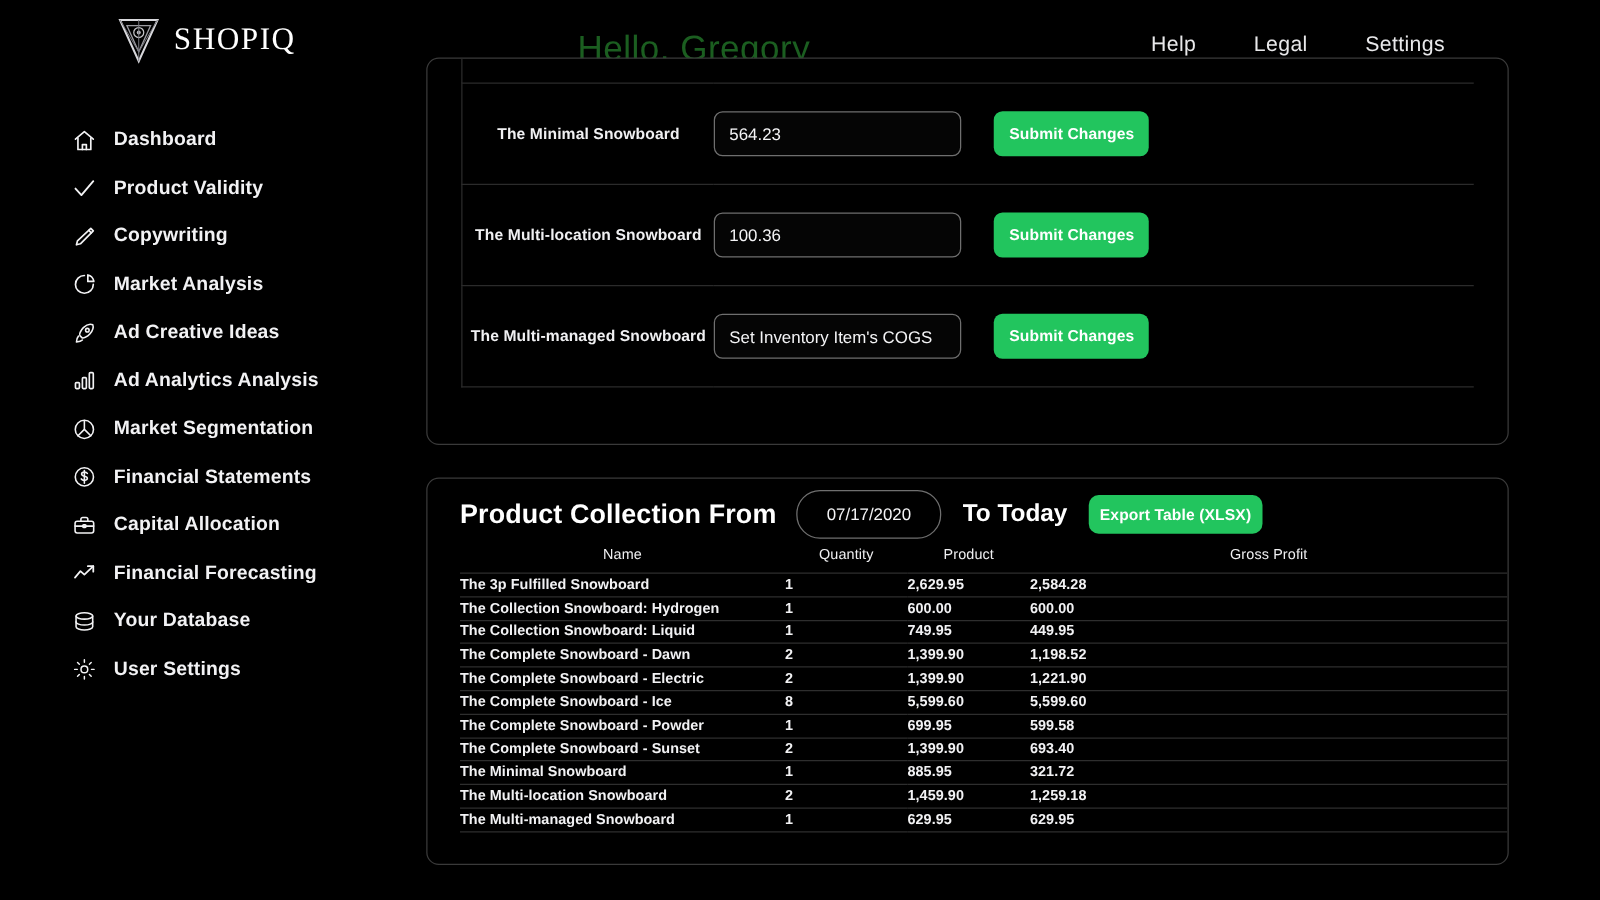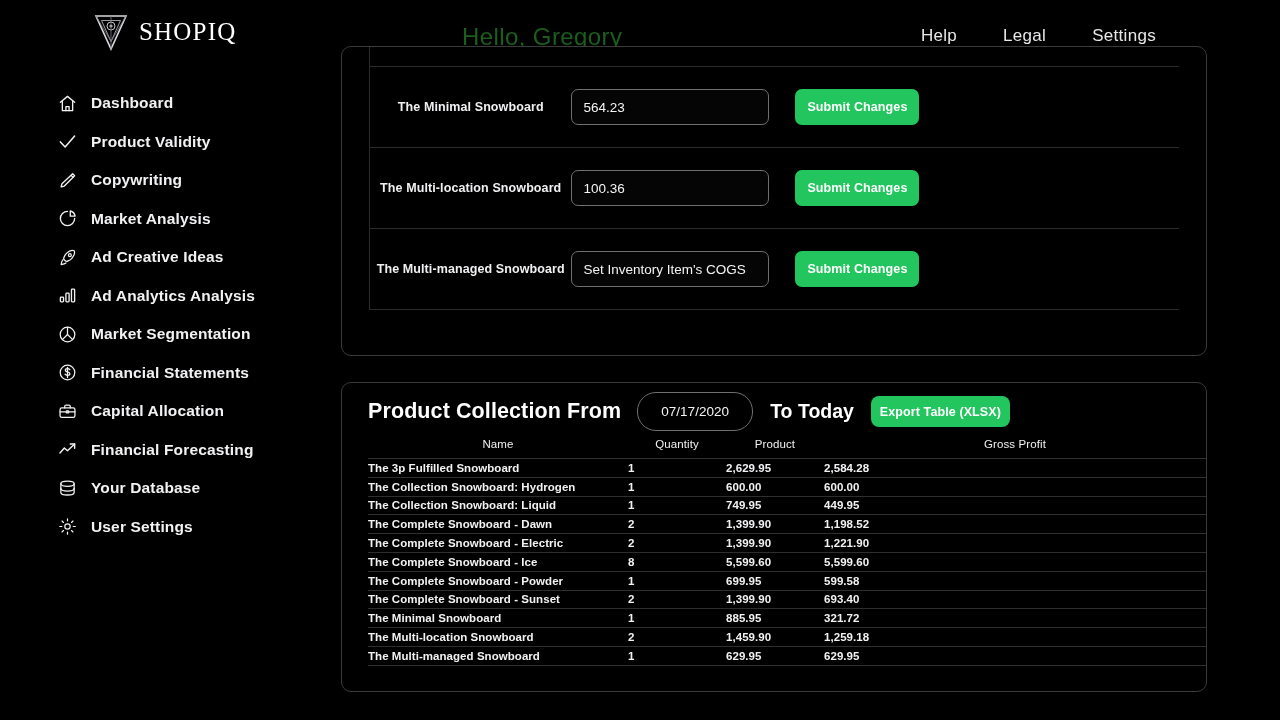--- a/index.html
+++ b/index.html
@@ -19,34 +19,34 @@
     position: absolute; left: 57px; top: 12px;
     display: flex; align-items: center; gap: 10px;
   }
   #logo-mark { width: 36px; height: 40px; display: block; }
   #logo-text {
     color: #ffffff; font-size: 25px; letter-spacing: 1.2px;
     font-family: "Liberation Serif", serif; font-weight: 400;
   }
   #greeting {
     position: absolute; left: 426px; top: 23px;
-    color: #1b5e20; font-size: 24px; letter-spacing: .4px;
+    color: #1b5e20; font-size: 28px; letter-spacing: .4px;
   }
   #header-nav {
     position: absolute; right: 160px; top: 26px;
     display: flex; align-items: center; gap: 46px;
   }
   #header-nav .nav-link {
     color: #e8e8ea; font-size: 17px; letter-spacing: .3px;
     cursor: pointer; white-space: nowrap;
   }
 
   
   #sidebar {
-    position: absolute; left: 0; top: 84px; width: 330px; text-align: right;
+    position: absolute; left: 0; top: 93px; width: 330px; text-align: right;
   }
   .side-item {
     display: flex; align-items: center; gap: 14px;
     height: 38.5px; padding-left: 58px; cursor: pointer;
   }
   .side-icon {
     width: 19px; height: 19px; flex: 0 0 19px;
     display: flex; align-items: center; justify-content: center;
   }
   .side-icon svg { width: 19px; height: 19px; display: block; }

